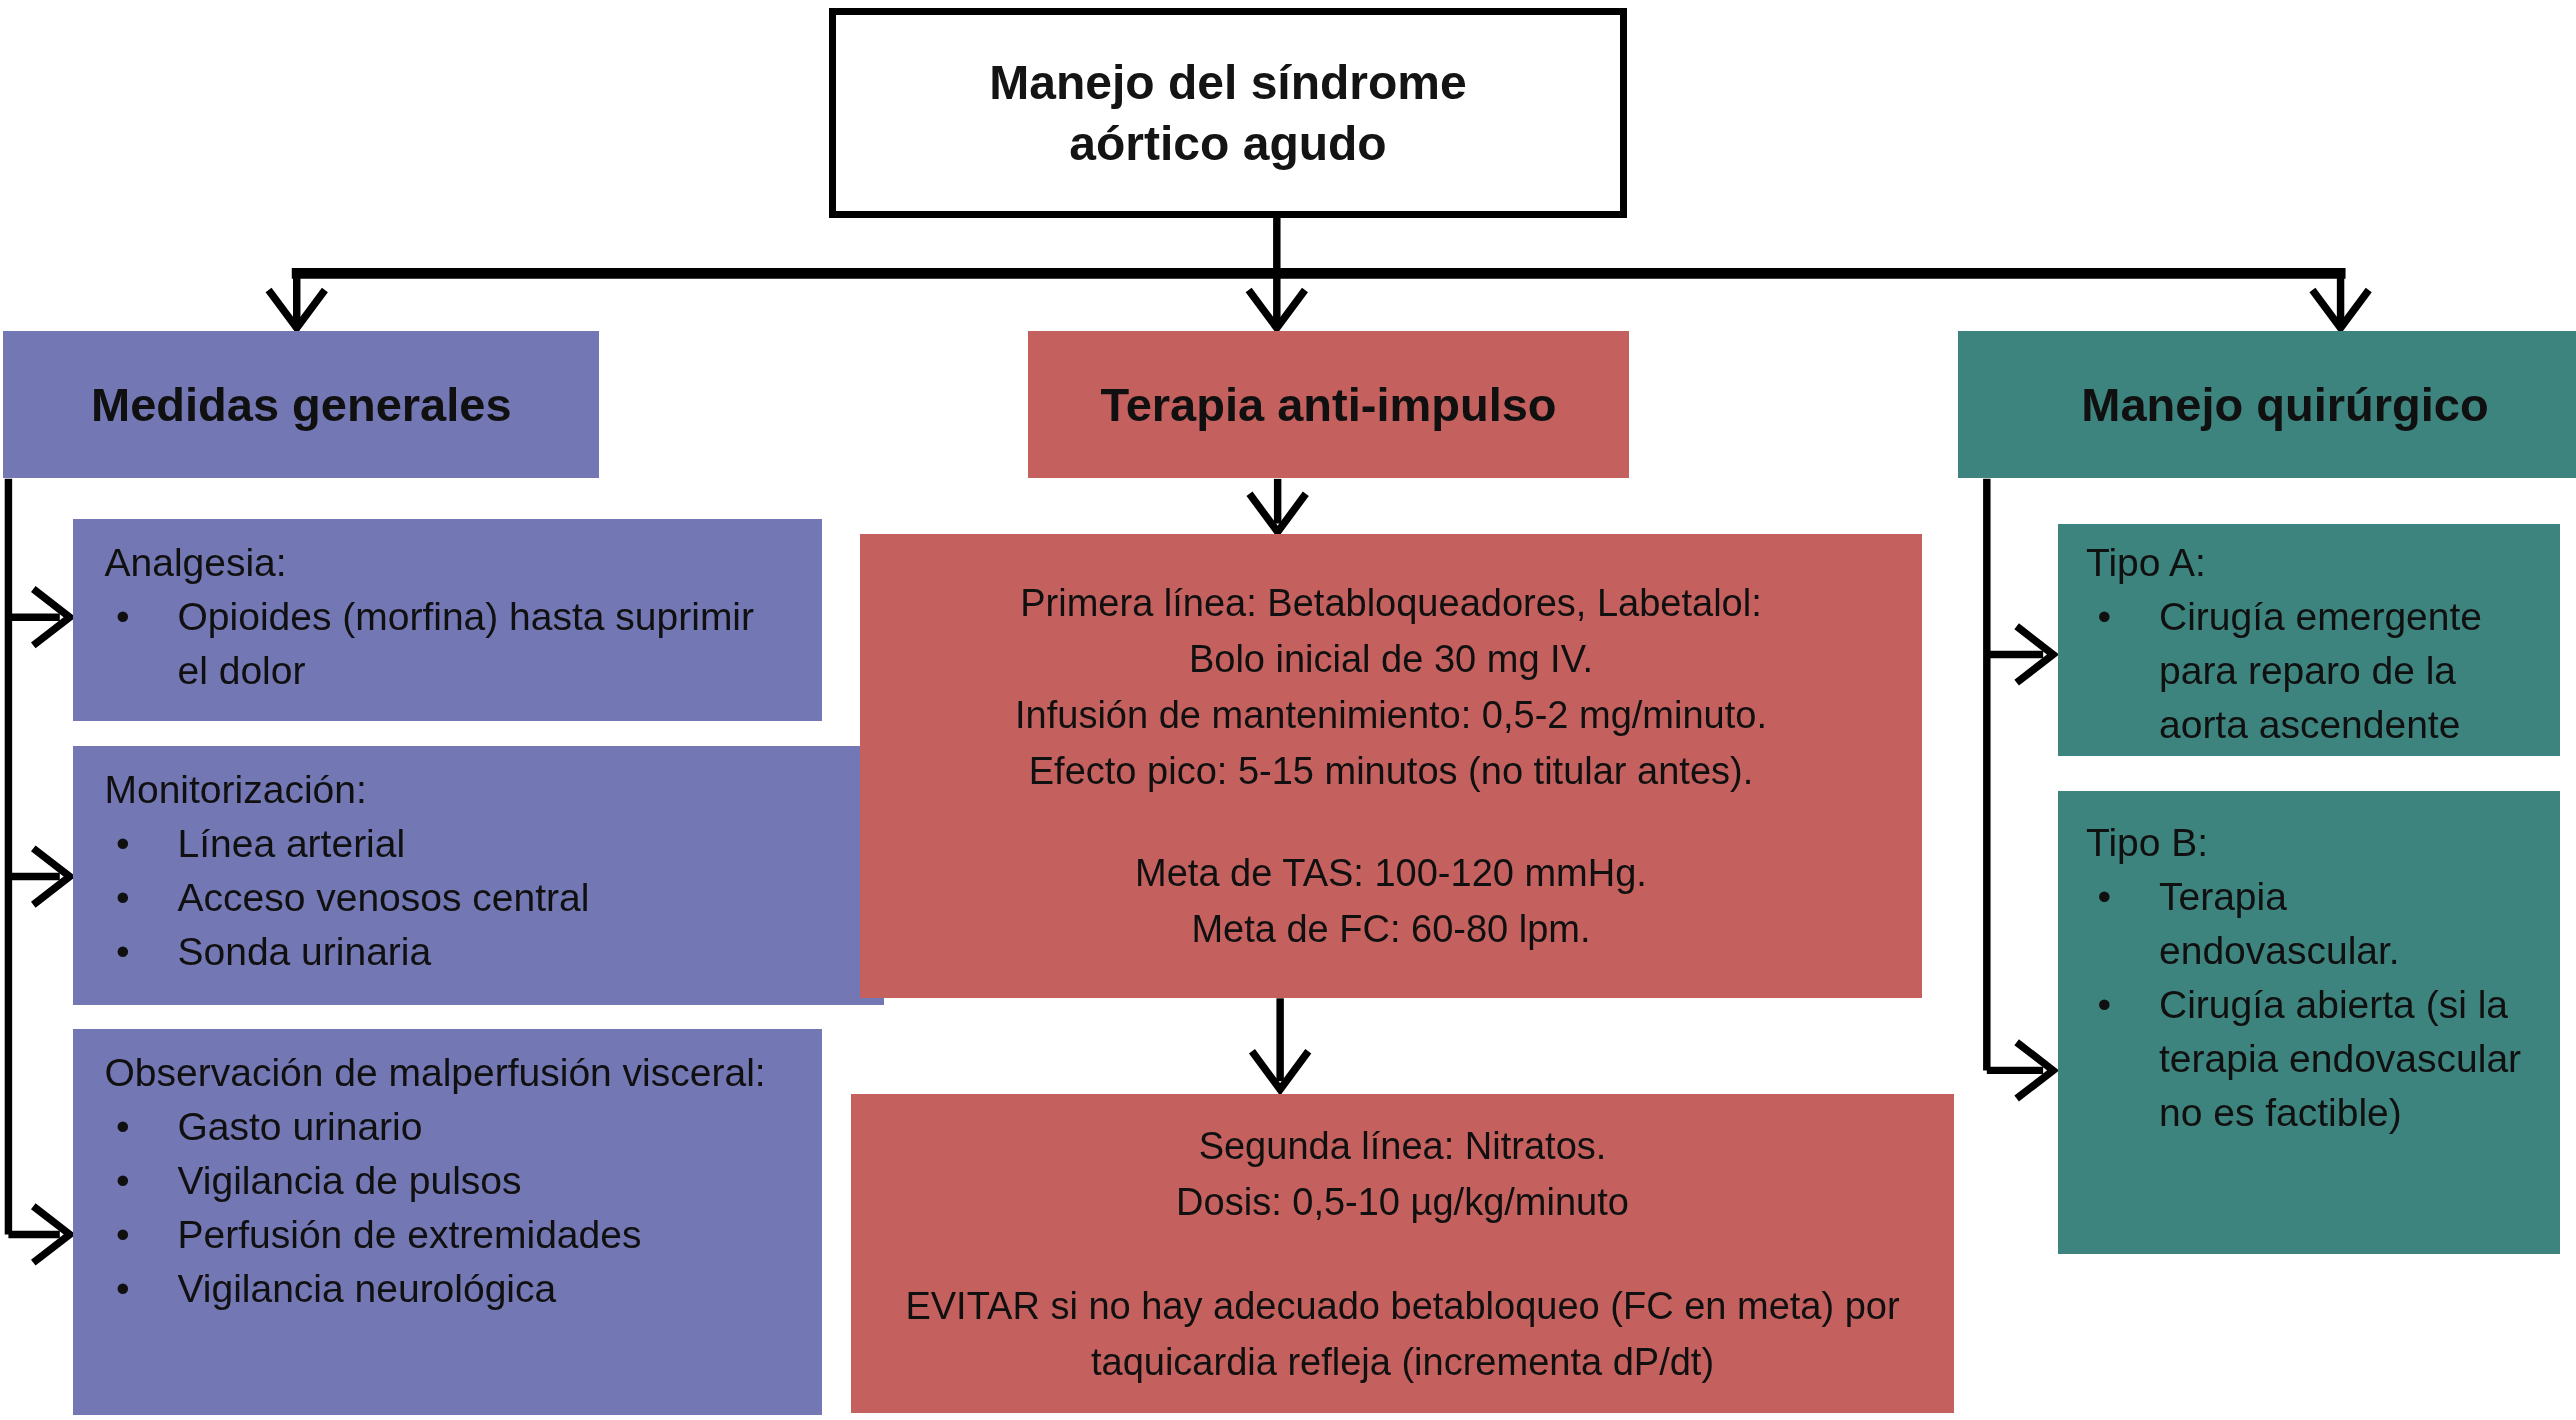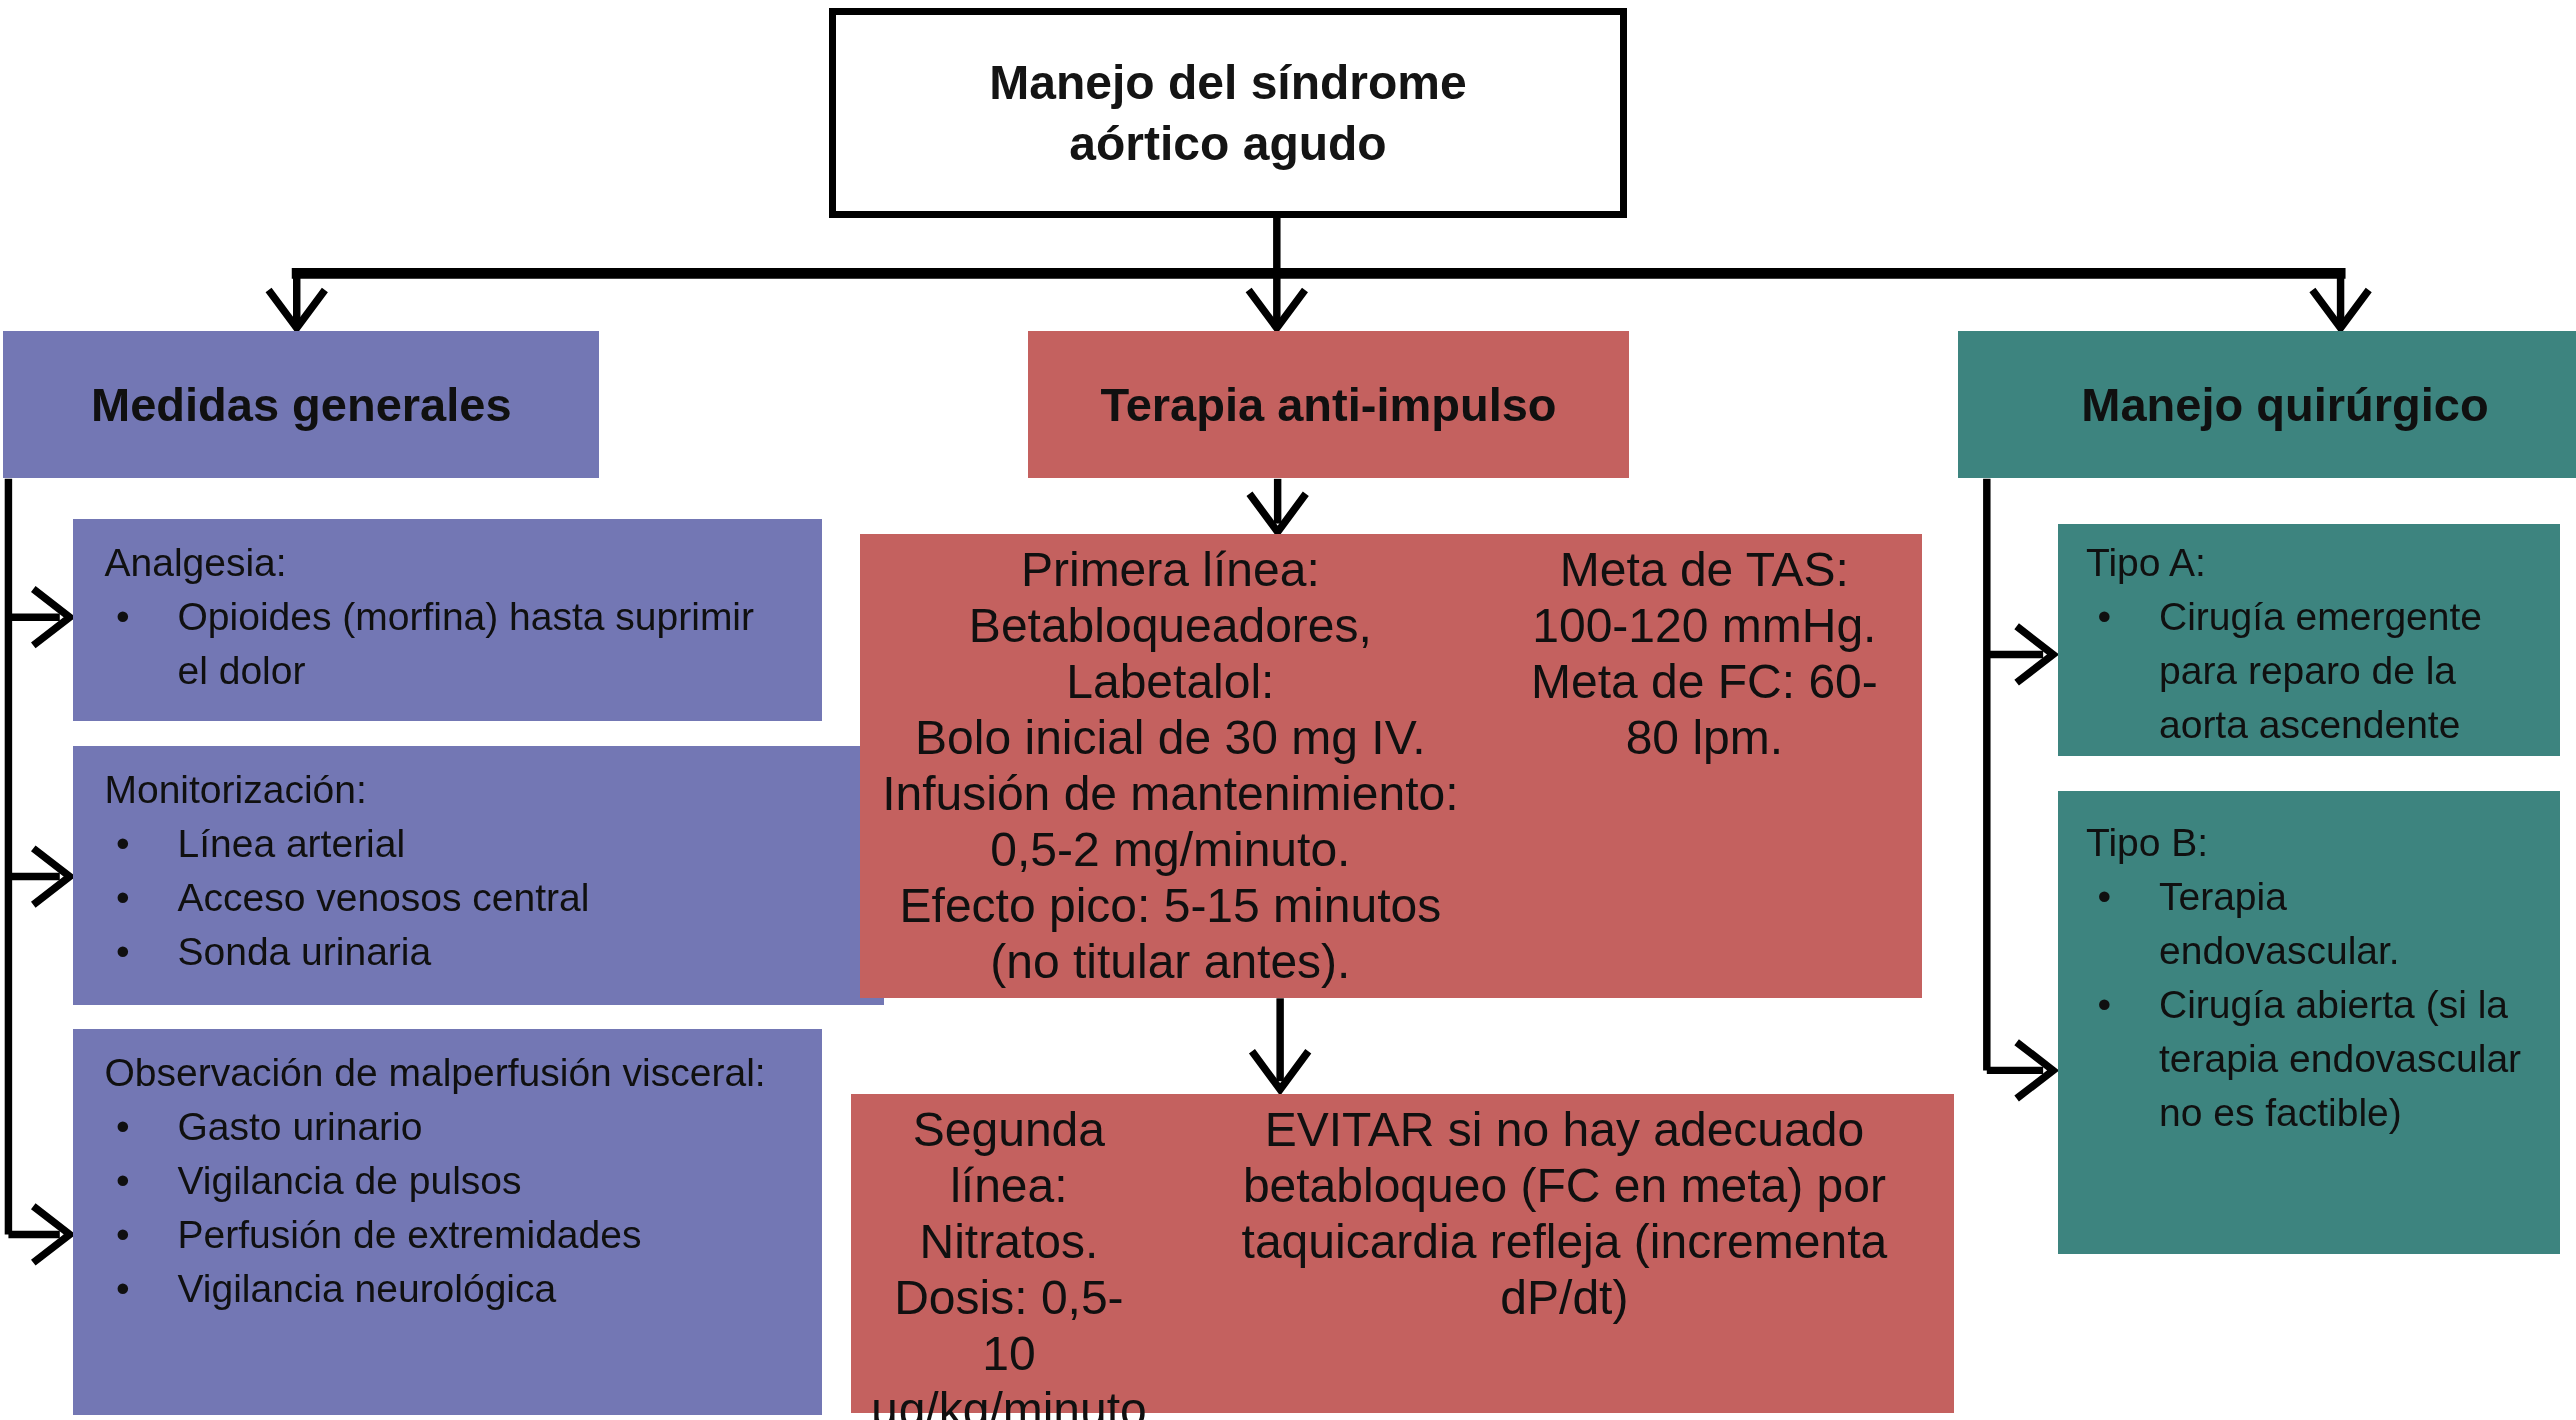--- a/index.html
+++ b/index.html
@@ -69,24 +69,24 @@
 
   .bullet-row { display: flex; align-items: flex-start; }
   .bullet-glyph {
     flex: 0 0 73px;
     padding-left: 11.6px;
     box-sizing: border-box;
   }
   .bullet-text { flex: 1 1 auto; }
 
   .centerbox {
-    display: flex; 
+    display: flex; flex-direction: column;
     justify-content: center;
     text-align: center;
-    font-size: 48px; line-height: 56px;
+    font-size: 38px; line-height: 56px;
     color: #101010;
     padding: 8.3px 20px;
   }
   .rbox1 { left: 860px; top: 534px;  width: 1062px; height: 464px; gap: 46px; }
   .rbox2 { left: 851px; top: 1094px; width: 1103px; height: 319px; gap: 48px; }
   .para { margin: 0; }
 </style>
 </head>
 <body>
 

